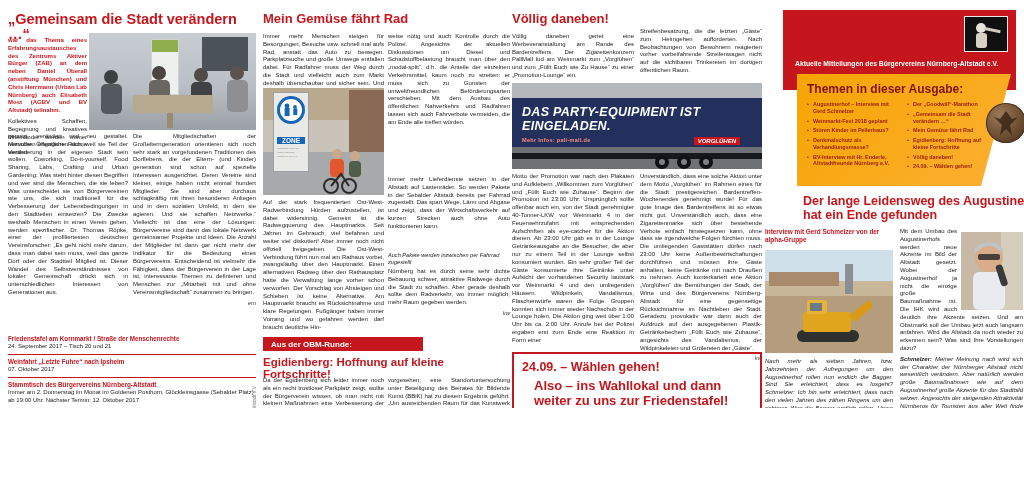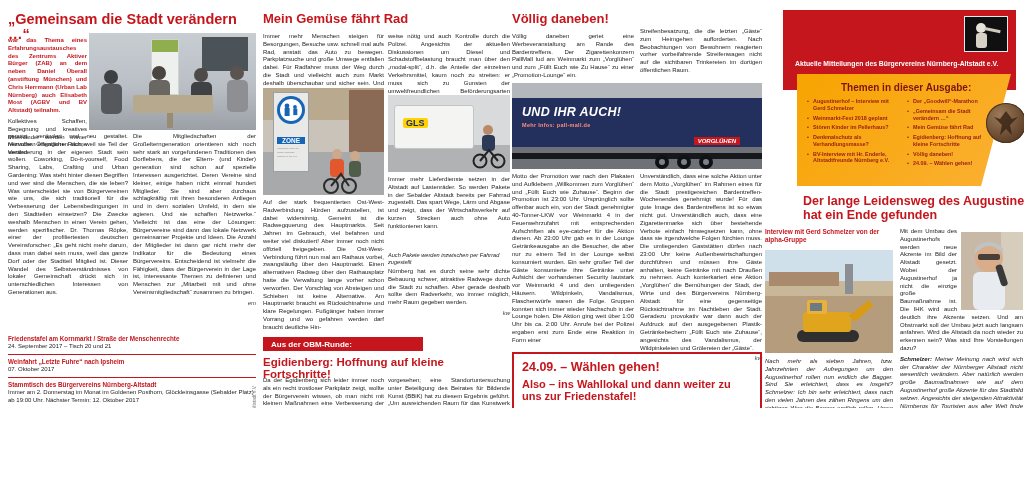--- a/index.html
+++ b/index.html
@@ -133,32 +133,20 @@
       <circle cx="16" cy="40" r="7" fill="none" stroke="#2b2b2b" stroke-width="2"></circle>
       <circle cx="34" cy="40" r="7" fill="none" stroke="#2b2b2b" stroke-width="2"></circle>
       <path d="M16 40 L26 28 L34 40" stroke="#2b2b2b" stroke-width="2" fill="none"></path>
     </svg>
   </div>
 
   <div class="abs body6" style="left:263px;top:199px;width:121px;">Auf der stark frequentierten Ost-West-Radverbindung Hürden aufzustellen, ist dabei widersinnig. Gemeint ist die Radwegquerung des Hauptmarkts. Seit Jahren im Gebrauch, viel befahren und weiter viel diskutiert! Aber immer noch nicht offiziell freigegeben. Die Ost-West-Verbindung führt nun mal am Rathaus vorbei, zwangsläufig über den Hauptmarkt. Einen alternativen Radweg über den Rathausplatz hatte die Verwaltung lange vorher schon verworfen. Der Vorschlag von Absteigen und Schieben ist keine Alternative. Am Hauptmarkt braucht es Rücksichtnahme und klare Regelungen. Fußgänger haben immer Vorrang und wo gefahren werden darf braucht deutliche Hin-</div>
 
   <div class="abs body6" style="left:388px;top:33px;width:122px;">weise nötig und auch Kontrolle durch die Polizei. Angesichts der aktuellen Diskussionen um Diesel und Schadstoffbelastung braucht man über den „modal-split“, d.h. die Anteile der einzelnen Verkehrsmittel, kaum noch zu streiten: er muss sich zu Gunsten der umweltfreundlichen Beförderungsarten verschieben. Mit dem Ausbau des öffentlichen Nahverkehrs und Radfahren lassen sich auch Fahrverbote vermeiden, die am Ende alle treffen würden.</div>
 
-  <div class="photo" style="left:388px;top:95px;width:122px;height:77px;background:linear-gradient(180deg,#d9dadb 0 65%,#b0b2b4 65%);">
-    <div class="abs" style="left:6px;top:10px;width:78px;height:42px;background:#f4f4f2;border:1px solid #c2c4c6;border-radius:3px;">
-      <div style="position:absolute;left:8px;top:12px;background:#ffd200;color:#1a2d6b;font-weight:bold;font-size:9px;padding:0 3px;border-radius:2px;">GLS</div>
-    </div>
-    <svg class="abs" style="left:82px;top:28px;" width="38" height="46" viewBox="0 0 38 46">
-      <circle cx="18" cy="7" r="5" fill="#b98a66"></circle>
-        <rect x="12" y="12" width="13" height="16" rx="4" fill="#2c3a57"></rect>
-      <circle cx="10" cy="38" r="6.5" fill="none" stroke="#222" stroke-width="2"></circle>
-      <circle cx="28" cy="38" r="6.5" fill="none" stroke="#222" stroke-width="2"></circle>
-      <path d="M10 38 L19 27 L28 38" stroke="#222" stroke-width="2" fill="none"></path>
-    </svg>
-  </div>
 
   <div class="abs body6" style="left:388px;top:176px;width:122px;">Immer mehr Lieferdienste setzen in der Altstadt auf Lastenräder. So werden Pakete in der Sebalder Altstadt bereits per Fahrrad zugestellt. Das spart Wege, Lärm und Abgase und zeigt, dass der Wirtschaftsverkehr auf kurzen Strecken auch ohne Auto funktionieren kann.</div>
   <div class="abs caption" style="left:388px;top:252px;width:122px;">Auch Pakete werden inzwischen per Fahrrad zugestellt</div>
   <div class="abs body6" style="left:388px;top:268px;width:122px;">
     <p>Nürnberg hat es durch seine sehr dichte Bebauung schwer, attraktive Radwege durch die Stadt zu schaffen. Aber gerade deshalb sollte dem Radverkehr, wo immer möglich, mehr Raum gegeben werden.</p>
     <div class="byline">kw</div>
   </div>
 
   <div class="abs h1" style="left:263px;top:356px;width:247px;font-size:11.5px;">Egidienberg: Hoffnung auf kleine Fortschritte!</div>
   <div class="abs banner" style="left:263px;top:337px;width:152px;height:14px;font-size:8px;justify-content:flex-start;padding-left:8px;">
@@ -169,21 +157,21 @@
     <p>vorgesehen; eine Standortuntersuchung unter Beteiligung des Beirates für Bildende Kunst (BBiK) hat zu diesem Ergebnis geführt. „Um ausreichenden Raum für das Kunstwerk zu schaffen, sollen Wertstoffcontainer, Pflanztröge und Fahrradständer versetzt werden.“ Auch unsere Anregung, die Baumscheiben wieder zu beleben und zu begrünen soll im nächsten Jahr von SÖR aufgegriffen werden. Vielleicht spitzt dann hinter den Parkplätzen an diesem historischen Ort dann doch wieder ein bisschen Hoffnung auf Verbesserung!</p>
     <div class="byline">em</div>
   </div>
 
   <div class="abs h1" style="left:512px;top:12px;width:160px;font-size:13px;">Völlig daneben!</div>
   <div class="abs body6" style="left:512px;top:33px;width:122px;">Völlig daneben geriet eine Werbeveranstaltung am Rande des Bardentreffens. Der Zigarettenkonzern PallMall lud am Weinmarkt zum „Vorglühen“ und zum „Füllt Euch wie Zu Hause“ zu einer „Promotion-Lounge“ ein.</div>
   <div class="abs body6" style="left:640px;top:28px;width:122px;">Streifenbesatzung, die die letzten „Gäste“ zum Heimgehen aufforderten. Nach Beobachtungen von Bewohnern reagierten vorher vorbeifahrende Streifenwagen nicht auf die sichtbaren Trinkereien im dortigen öffentlichen Raum.</div>
 
   <div class="photo" style="left:512px;top:83px;width:250px;height:86px;background:linear-gradient(180deg,#b4b8bc 0 18%,#23305e 18% 74%,#6e7276 74%);">
     <div class="abs" style="left:10px;top:22px;color:#fff;font-weight:bold;font-style:italic;font-size:12.5px;line-height:1.15;letter-spacing:.3px;">
-      <div>UND IHR AUCH!</div>
+      <div>DAS PARTY-EQUIPMENT IST EINGELADEN.</div>
       <div style="font-size:5.5px;font-style:normal;color:#ff8d7a;margin-top:3px;">Mehr Infos: pall-mall.de</div>
     </div>
     <div class="abs" style="right:22px;bottom:24px;background:#c5161d;color:#fff;font-weight:bold;font-style:italic;font-size:6px;padding:1px 4px;">VORGLÜHEN</div>
     <svg class="abs" style="left:0;bottom:0;" width="250" height="16" viewBox="0 0 250 16">
       <rect x="0" y="0" width="250" height="6" fill="#16181c"></rect>
       <circle cx="150" cy="9" r="7" fill="#101215"></circle>
         <circle cx="172" cy="9" r="7" fill="#101215"></circle>
         <circle cx="194" cy="9" r="7" fill="#101215"></circle>
       <circle cx="150" cy="9" r="3" fill="#7d8288"></circle>
         <circle cx="172" cy="9" r="3" fill="#7d8288"></circle>
@@ -192,21 +180,21 @@
   </div>
 
   <div class="abs body6" style="left:512px;top:173px;width:122px;">Motto der Promotion war nach den Plakaten und Aufklebern „Willkommen zum Vorglühen“ und „Füllt Euch wie Zuhause“. Beginn der Promotion ist 23:00 Uhr. Ursprünglich sollte offenbar auch ein, von der Stadt genehmigter 40-Tonner-LKW vor Weinmarkt 4 in der Feuerwehrzufahrt mit entsprechenden Aufschriften als eye-catcher für die Aktion dienen. Ab 23:00 Uhr gab es in der Lounge Getränkeausgabe an die Besucher, die aber nur zu einem Teil in der Lounge selbst konsumiert wurden. Ein sehr großer Teil der Gäste konsumierte ihre Getränke unter Aufsicht der vorhandenen Security lautstark vor Weinmarkt 4 und den umliegenden Häusern. Wildpinkeln, Vandalismus, Flaschenwürfe waren die Folge. Gruppen konnten sich immer wieder Nachschub in der Lounge holen. Die Aktion ging weit über 1:00 Uhr bis ca. 2:00 Uhr. Anrufe bei der Polizei ergaben erst zum Ende eine Reaktion in Form einer</div>
   <div class="abs body6" style="left:640px;top:173px;width:122px;">
     <p>Unverständlich, dass eine solche Aktion unter dem Motto „Vorglühen“ im Rahmen eines für die Stadt prestigereichen Bardentreffen-Wochenendes genehmigt wurde! Für das gute Image des Bardentreffens ist so etwas nicht gut. Unverständlich auch, dass eine Zigarettenmarke sich über bestehende Verbote einfach hinwegsetzen kann, ohne dass sie irgendwelche Folgen fürchten muss. Die umliegenden Gaststätten dürfen nach 23:00 Uhr keine Außenbewirtschaftungen durchführen und müssen ihre Gäste anhalten, keine Getränke mit nach Draußen zu nehmen. Auch konterkariert eine Aktion „Vorglühen“ die Bemühungen der Stadt, der Wirte und des Bürgervereins Nürnberg-Altstadt für eine gegenseitige Rücksichtnahme im Nachtleben der Stadt. Geradezu provokativ war dann auch der Aufdruck auf den ausgegebenen Plastik-Getränkebechern „Füllt Euch wie Zuhause“, angesichts des Vandalismus, der Wildpinkeleien und Grölereien der „Gäste“.</p>
     <div class="byline">kw</div>
   </div>
 
   <div class="abs" style="left:512px;top:352px;width:250px;height:143px;border:2px solid #c5161d;box-sizing:border-box;padding:7px 8px;">
     <div class="h1" style="font-size:12.5px;">24.09. – Wählen gehen!</div>
-    <div class="redbold" style="font-size:11px;margin:4px 0 5px;">Also – ins Wahllokal und dann weiter zu uns zur Friedenstafel!</div>
+    <div class="redbold" style="font-size:13px;margin:4px 12px 5px;">Also – ins Wahllokal und dann weiter zu uns zur Friedenstafel!</div>
     <div style="display:flex;gap:10px;">
       <div class="body6" style="width:112px;">Der Bürgerverein Altstadt hat auch zur diesjährigen Friedenstafel Tische reserviert! Es sind die Tische 20 und 21. Gleichzeitig zum Tag der Bundestagswahl findet die Friedenstafel am Sonntag, 24. September, von 13 bis 16 Uhr statt. Sie erstreckt sich vom Kornmarkt, in der Dr.-Kurt-Schumacher-Straße, in der Straße der Menschenrechte, am Hallplatz bis zur Königstraße. Es ist mittlerweile Tradition, dass sich die Nürnbergerinnen und Nürnberger nach</div>
       <div style="width:112px;">
         <div class="body6">der Verleihung des Internationalen Nürnberger Menschenrechtspreises an einer Tafel zum gemeinsamen Mahl treffen und damit ein Zeichen für Frieden, Toleranz und die Achtung der Menschenrechte setzen. Die Teilnehmerinnen und Teilnehmer dieses Bürgerfestes haben die Möglichkeit, sich ihre Speisen und Getränke selbst mitzubringen oder das bunte Angebot der Gastronomiestände und Restaurants entlang der Tafel zu nutzen.</div>
         <div class="byline">kw</div>
       </div>
     </div>
   </div>
 
   <div class="abs" style="left:783px;top:10px;width:233px;height:80px;background:#c5161d;">
@@ -215,21 +203,21 @@
         <circle cx="16" cy="11" r="5" fill="#e8e4dc"></circle>
         <rect x="11" y="16" width="11" height="15" rx="3" fill="#d8d2c6"></rect>
         <rect x="20" y="10" width="16" height="3" fill="#cfc9bd" transform="rotate(12 20 10)"></rect>
       </svg>
     </div>
     <div style="position:absolute;left:12px;top:50px;font-size:6.8px;font-weight:bold;color:#fff;">Aktuelle Mitteilungen des Bürgervereins Nürnberg-Altstadt e.V.</div>
     <div style="position:absolute;right:10px;top:64px;font-size:7.4px;font-weight:bold;color:#fff;">Ausgabe 01/2017</div>
   </div>
 
   <div class="abs" style="left:797px;top:74px;width:214px;height:112px;background:linear-gradient(135deg,#f7a400,#fbb033);clip-path:polygon(0 0,100% 0,86% 100%,0 100%);padding:8px 10px;box-sizing:border-box;z-index:2;">
-    <div style="font-size:10px;font-weight:bold;color:#7d150f;margin-bottom:5px;margin-left:34px;">Themen in dieser Ausgabe:</div>
+    <div style="font-size:12px;font-weight:bold;color:#7d150f;margin-bottom:5px;">Themen in dieser Ausgabe:</div>
     <div style="display:flex;gap:8px;">
       <ul class="topics" style="margin:0;padding:0;width:92px;font-size:5.4px;font-weight:bold;color:#9a1c14;line-height:1.25;">
         <li>Augustinerhof – Interview mit Gerd Schmelzer</li>
         <li>Weinmarkt-Fest 2018 geplant</li>
         <li>Stören Kinder im Pellerhaus?</li>
         <li>Denkmalschutz als Verhandlungsmasse?</li>
         <li>BV-Interview mit Hr. Enderle, Altstadtfreunde Nürnberg e.V.</li>
       </ul>
       <ul class="topics" style="margin:0;padding:0;width:88px;font-size:5.4px;font-weight:bold;color:#9a1c14;line-height:1.25;">
         <li>Der „Goodwill“-Marathon</li>

